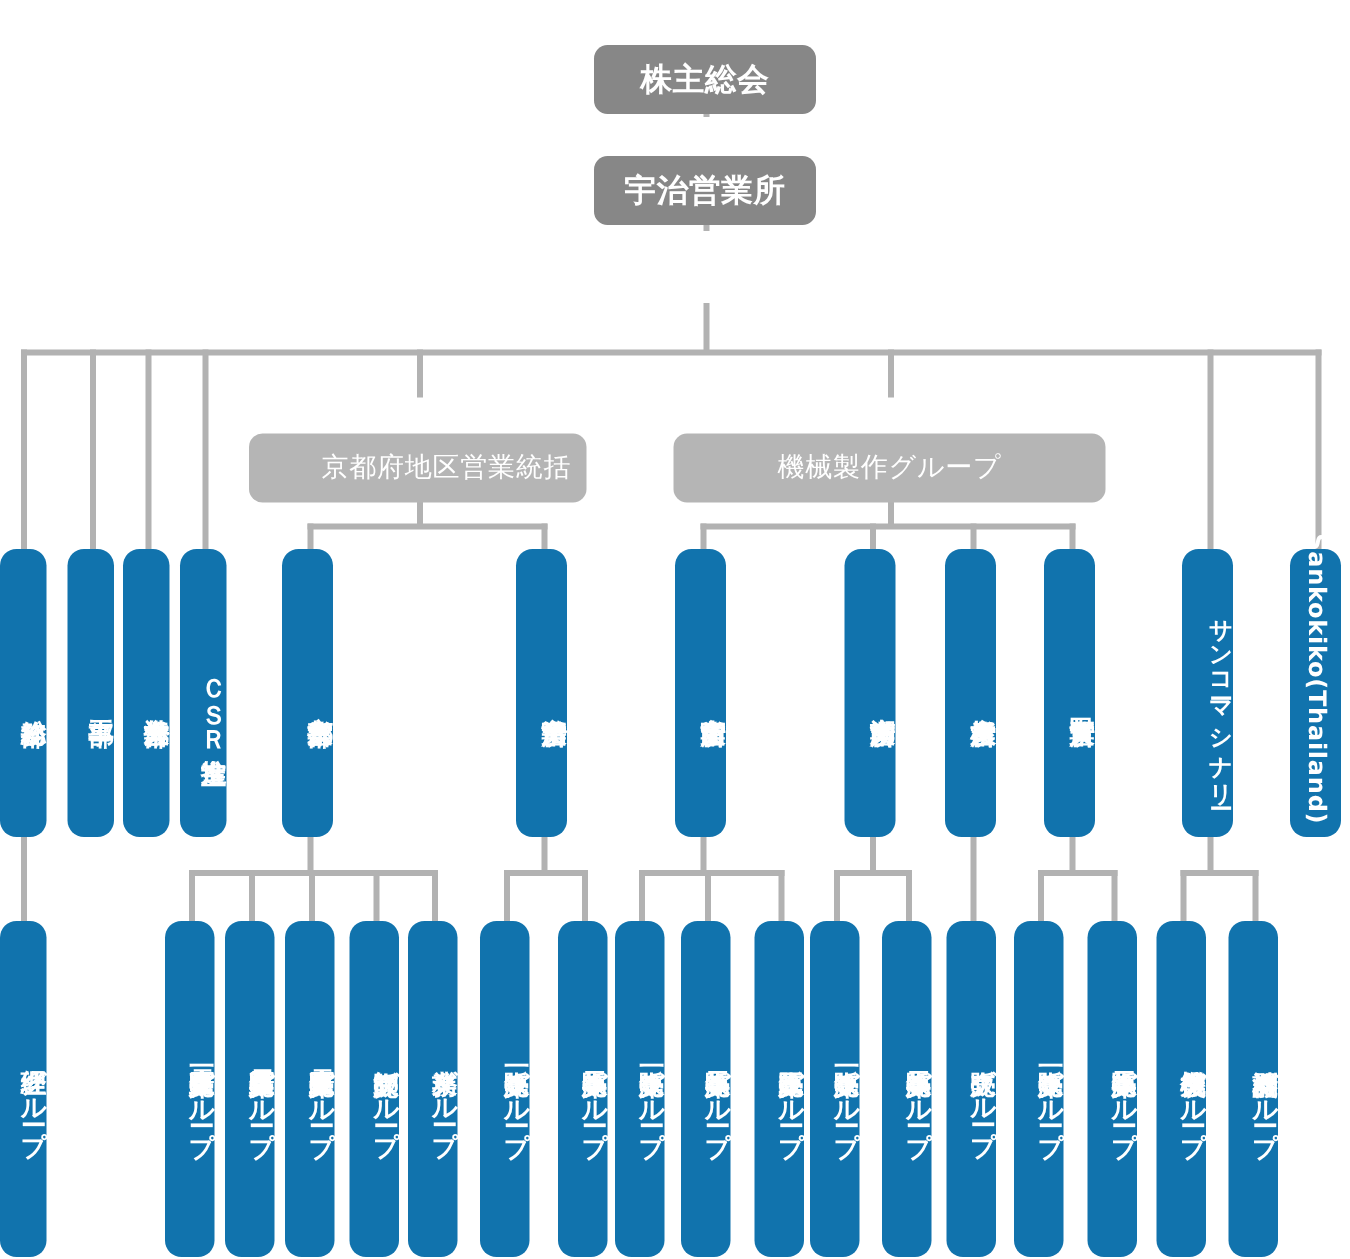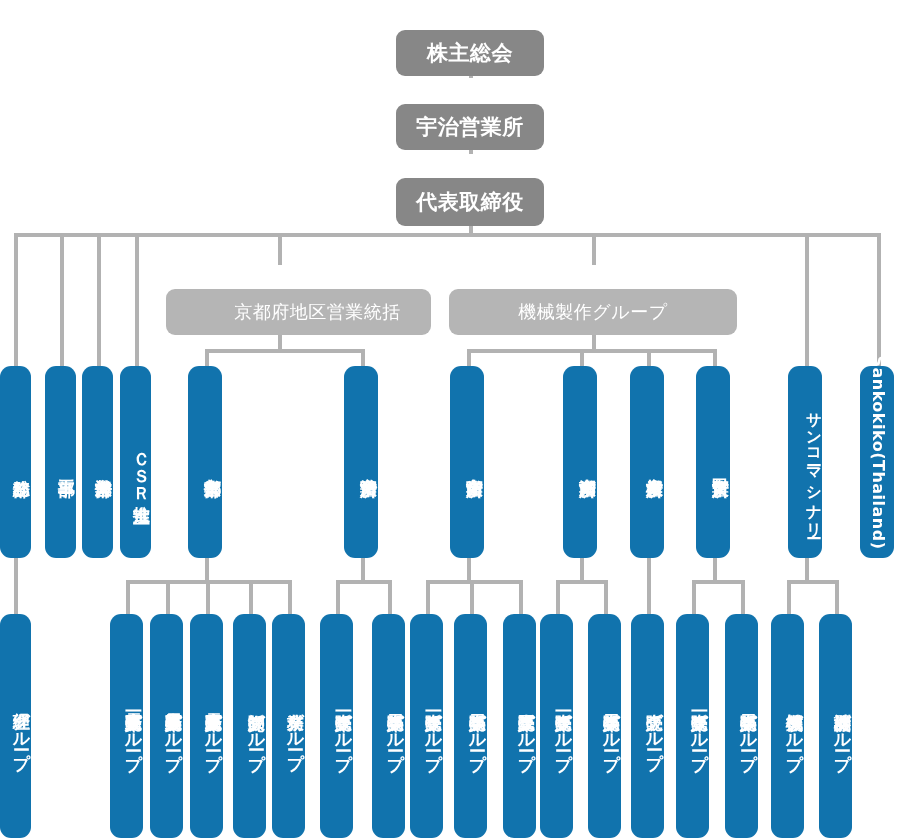--- a/index.html
+++ b/index.html
@@ -163,25 +163,22 @@
   <div class="line h" style="left:787px; top:580px; width:52px;"></div>
   <div class="line v" style="left:787px; top:580px; height:34px;"></div>
   <div class="line v" style="left:835px; top:580px; height:34px;"></div>
 
   <div class="node gray-dark horiz" style="left:396px; top:6px; width:148px; height:46px;">
     <span>株主総会</span>
   </div>
   <div class="node gray-dark horiz" style="left:396px; top:80px; width:148px; height:46px;">
     <span>宇治営業所</span>
   </div>
-  <div class="node gray-dark horiz" style="left:396px; top:154px; width:148px; height:48px;">
-    <span>代表取締役</span>
-  </div>
-
-  <div class="node gray-light horiz sub" style="left:166px; top:265px; width:265px; height:46px;padding-left:38px;">
+
+  <div class="node gray-light horiz sub" style="left:166px; top:265px; width:225px; height:46px;padding-left:38px;">
     <span>京都府地区営業統括</span>
   </div>
   <div class="node gray-light horiz sub" style="left:449px; top:265px; width:288px; height:46px;">
     <span>機械製作グループ</span>
   </div>
 
   <div class="node blue vert" style="left:0px; top:366px; width:31px; height:192px;">
     <span>総務部</span>
   </div>
   <div class="node blue vert" style="left:45px; top:366px; width:31px; height:192px;">

